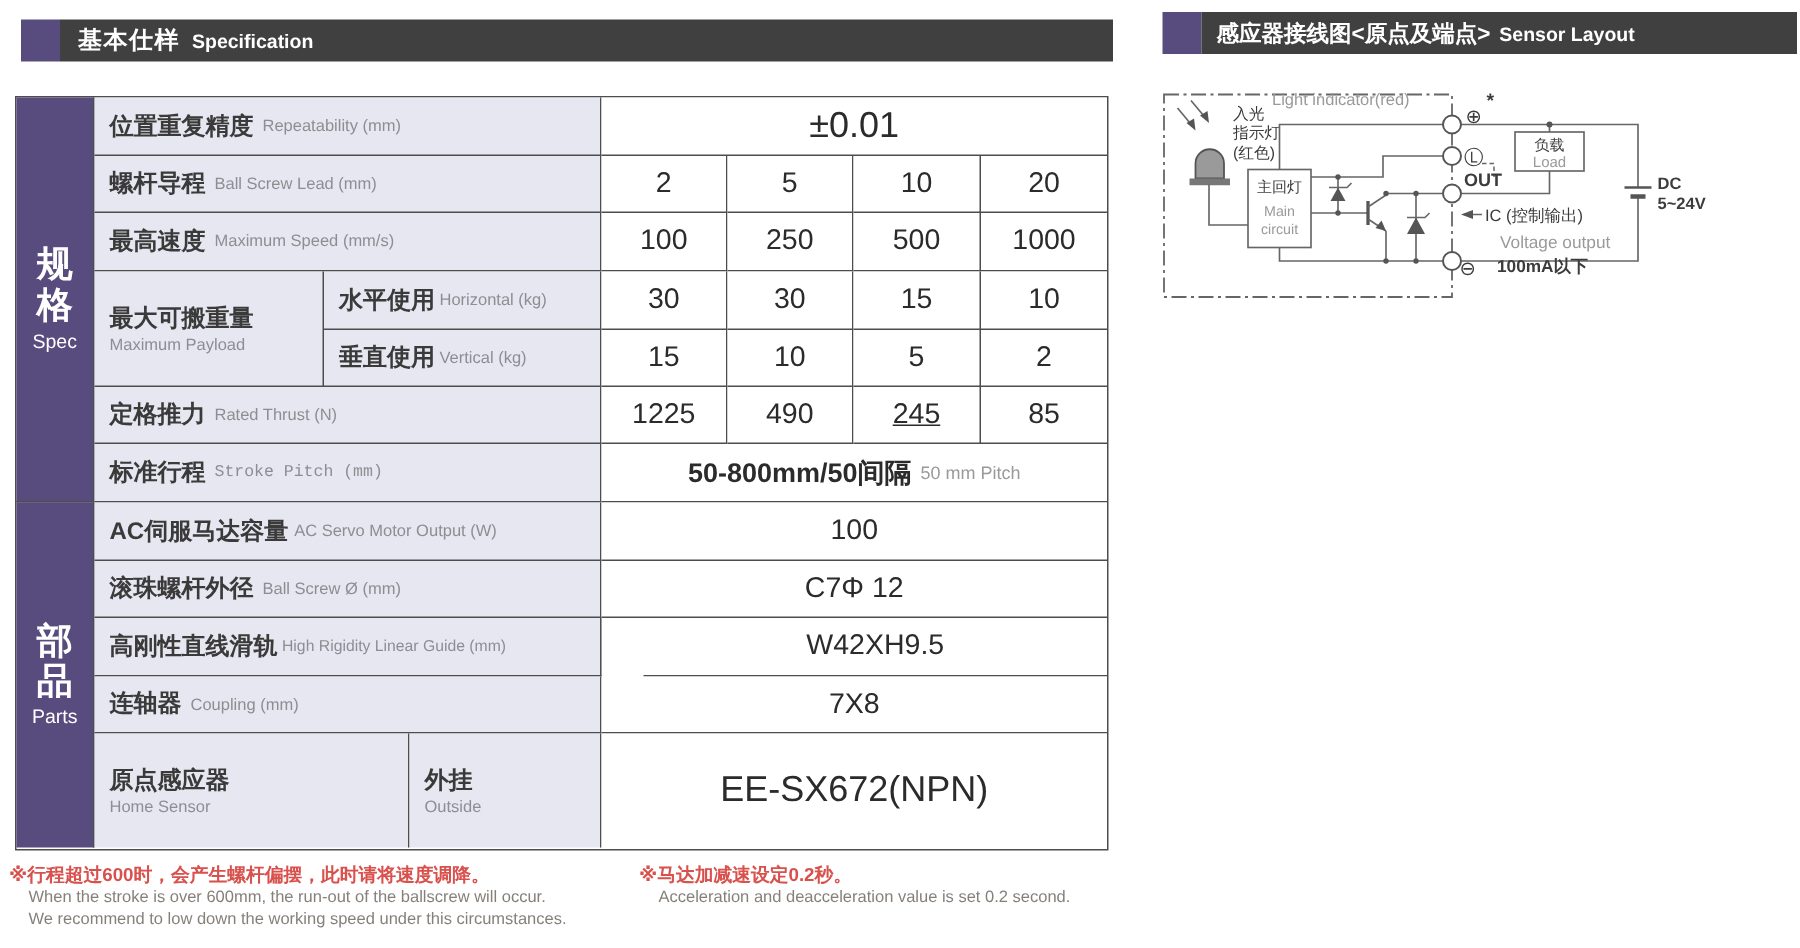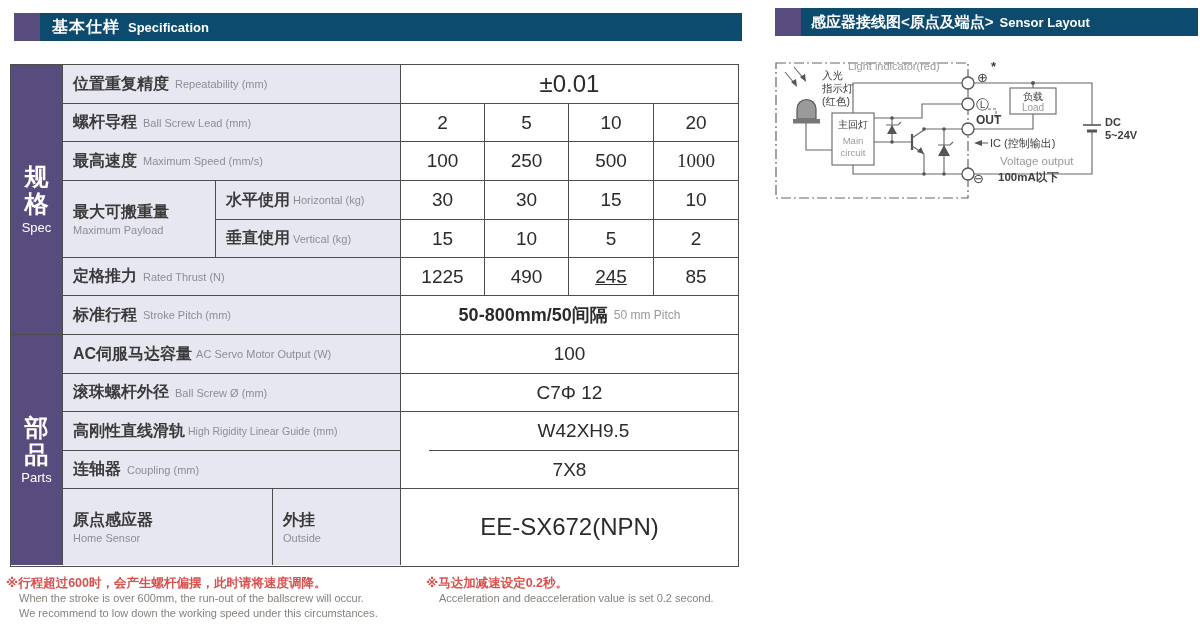--- a/index.html
+++ b/index.html
@@ -1,21 +1,21 @@
 <!DOCTYPE html>
 <html><head>
 <meta charset="utf-8">
 <style>
   html,body{margin:0;padding:0;background:#fff;}
   body{width:1200px;height:632px;position:relative;font-family:"Liberation Sans","DejaVu Sans",sans-serif;overflow:hidden;}
 
   
   .hdr{position:absolute;height:28px;display:flex;align-items:stretch;}
   .hdr-sq{width:26px;background:#584c7f;}
-  .hdr-bar{flex:1;background:#0c4a6e;display:flex;align-items:center;padding-left:12px;gap:8px;}
+  .hdr-bar{flex:1;background:#404040;display:flex;align-items:center;padding-left:12px;gap:8px;}
   .hdr-zh{color:#fff;font-size:16px;font-weight:700;letter-spacing:1px;}
   .hdr-en{color:#fff;font-size:13px;font-weight:600;}
 
   
   .spec-table{position:absolute;left:10px;top:64px;width:729px;height:503px;
     border:1.5px solid #4d4d4d;box-sizing:border-box;display:grid;
     grid-template-columns:52px 153px 57px 128px 84px 84px 85px 84px;
     grid-template-rows:39px 38px 39px 39px 38px 38px 39px 39px 38px 39px 38px 76px;}
   .cell{border-right:1px solid #4d4d4d;border-bottom:1px solid #4d4d4d;box-sizing:border-box;
     display:flex;align-items:center;overflow:hidden;}
@@ -94,21 +94,21 @@
   <div class="cell val" style="grid-column:7;grid-row:2;">10</div>
   <div class="cell val no-br" style="grid-column:8;grid-row:2;">20</div>
 
   <div class="cell lbl" style="grid-column:2/5;grid-row:3;">
     <span class="zh">最高速度</span>
     <span class="en">Maximum Speed (mm/s)</span>
   </div>
   <div class="cell val" style="grid-column:5;grid-row:3;">100</div>
   <div class="cell val" style="grid-column:6;grid-row:3;">250</div>
   <div class="cell val" style="grid-column:7;grid-row:3;">500</div>
-  <div class="cell val no-br" style="grid-column:8;grid-row:3;font-family:Liberation Serif, serif;">1000</div>
+  <div class="cell val no-br" style="grid-column:8;grid-row:3;">1000</div>
 
   <div class="cell lbl stack" style="grid-column:2/3;grid-row:4/6;">
     <span class="zh">最大可搬重量</span>
     <span class="en">Maximum Payload</span>
   </div>
   <div class="cell lbl" style="grid-column:3/5;grid-row:4;gap:3px;">
     <span class="zh">水平使用</span>
     <span class="en">Horizontal (kg)</span>
   </div>
   <div class="cell val" style="grid-column:5;grid-row:4;">30</div>
@@ -126,21 +126,21 @@
 
   <div class="cell lbl" style="grid-column:2/5;grid-row:6;">
     <span class="zh">定格推力</span>
     <span class="en">Rated Thrust (N)</span>
   </div>
   <div class="cell val" style="grid-column:5;grid-row:6;">1225</div>
   <div class="cell val" style="grid-column:6;grid-row:6;">490</div>
   <div class="cell val" style="grid-column:7;grid-row:6;text-decoration:underline;">245</div>
   <div class="cell val no-br" style="grid-column:8;grid-row:6;">85</div>
 
-  <div class="cell lbl" style="grid-column:2/5;grid-row:7;">
+  <div class="cell lbl" style="grid-column:2/5;grid-row:7;font-family:Liberation Mono, monospace;">
     <span class="zh">标准行程</span>
     <span class="en">Stroke Pitch (mm)</span>
   </div>
   <div class="cell val no-br" style="grid-column:5/9;grid-row:7;">
     <span class="strong">50-800mm/50间隔</span>
     <span class="sub">50 mm Pitch</span>
   </div>
 
   <div class="cell lbl" style="grid-column:2/5;grid-row:8;gap:4px;">
     <span class="zh">AC伺服马达容量</span>

